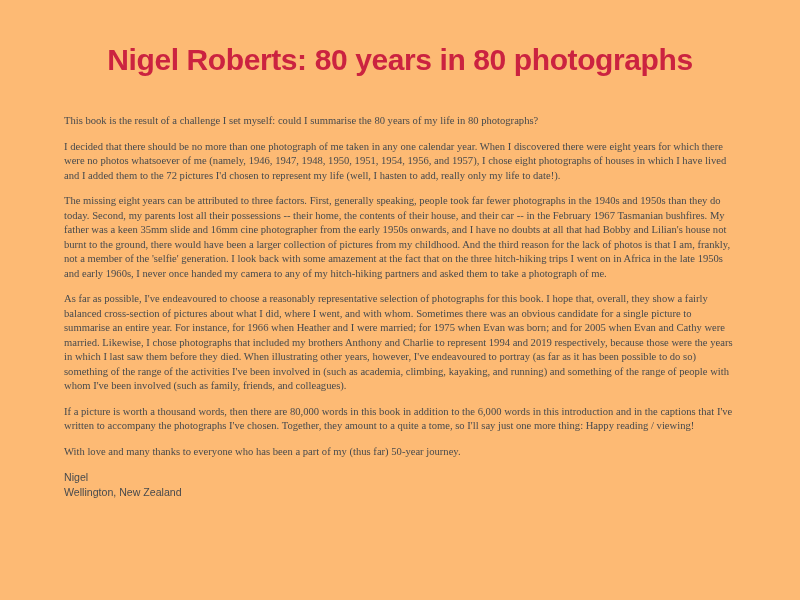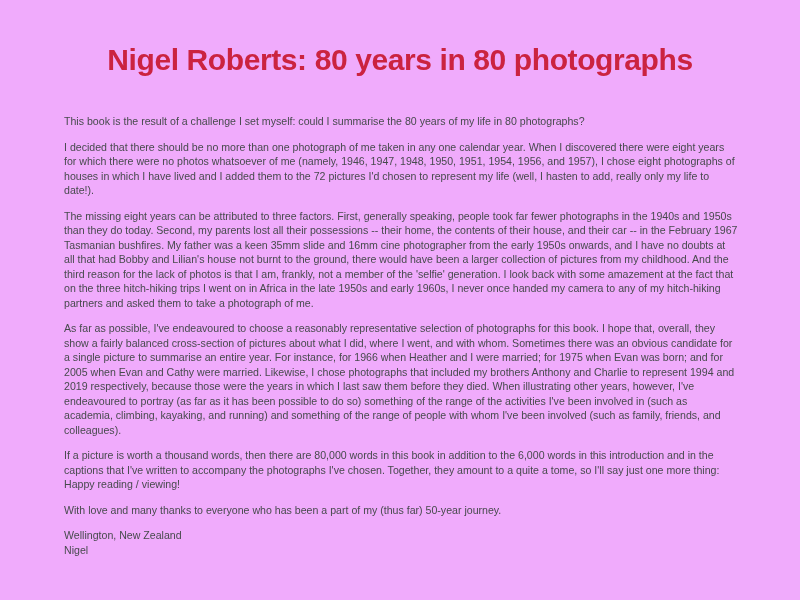--- a/index.html
+++ b/index.html
@@ -4,21 +4,21 @@
 <style>
   html, body {
     margin: 0;
     padding: 0;
     background: #ffffff;
   }
   .page {
     position: relative;
     width: 800px;
     height: 600px;
-    background: #f0abfc;
+    background: #fdba74;
     font-family: "Liberation Sans", sans-serif;
     overflow: hidden;
     box-sizing: border-box;
   }
   .page-title {
     margin: 42px 48px 0 48px;
     text-align: center;
     font-size: 30px;
     line-height: 36px;
     font-weight: bold;
@@ -26,20 +26,21 @@
     color: #cb2340;
   }
   .content {
     margin: 36px 62px 0 64px;
   }
   .content p {
     margin: 0 0 11px 0;
     font-size: 10.6px;
     line-height: 14.5px;
     color: #474a4d;
+    font-family: Liberation Serif, serif;
   }
   .signature {
     margin-top: 11px;
     font-size: 10.6px;
     line-height: 14.5px;
     color: #474a4d;
   }
 </style>
 </head>
 <body>
@@ -47,17 +48,17 @@
 <div class="page">
   <h1 class="page-title">Nigel Roberts: 80 years in 80 photographs</h1>
   <div class="content">
     <p>This book is the result of a challenge I set myself: could I summarise the 80 years of my life in 80 photographs?</p>
     <p>I decided that there should be no more than one photograph of me taken in any one calendar year. When I discovered there were eight years for which there were no photos whatsoever of me (namely, 1946, 1947, 1948, 1950, 1951, 1954, 1956, and 1957), I chose eight photographs of houses in which I have lived and I added them to the 72 pictures I'd chosen to represent my life (well, I hasten to add, really only my life to date!).</p>
     <p>The missing eight years can be attributed to three factors. First, generally speaking, people took far fewer photographs in the 1940s and 1950s than they do today. Second, my parents lost all their possessions -- their home, the contents of their house, and their car -- in the February 1967 Tasmanian bushfires. My father was a keen 35mm slide and 16mm cine photographer from the early 1950s onwards, and I have no doubts at all that had Bobby and Lilian's house not burnt to the ground, there would have been a larger collection of pictures from my childhood. And the third reason for the lack of photos is that I am, frankly, not a member of the 'selfie' generation. I look back with some amazement at the fact that on the three hitch-hiking trips I went on in Africa in the late 1950s and early 1960s, I never once handed my camera to any of my hitch-hiking partners and asked them to take a photograph of me.</p>
     <p>As far as possible, I've endeavoured to choose a reasonably representative selection of photographs for this book. I hope that, overall, they show a fairly balanced cross-section of pictures about what I did, where I went, and with whom. Sometimes there was an obvious candidate for a single picture to summarise an entire year. For instance, for 1966 when Heather and I were married; for 1975 when Evan was born; and for 2005 when Evan and Cathy were married. Likewise, I chose photographs that included my brothers Anthony and Charlie to represent 1994 and 2019 respectively, because those were the years in which I last saw them before they died. When illustrating other years, however, I've endeavoured to portray (as far as it has been possible to do so) something of the range of the activities I've been involved in (such as academia, climbing, kayaking, and running) and something of the range of people with whom I've been involved (such as family, friends, and colleagues).</p>
     <p>If a picture is worth a thousand words, then there are 80,000 words in this book in addition to the 6,000 words in this introduction and in the captions that I've written to accompany the photographs I've chosen. Together, they amount to a quite a tome, so I'll say just one more thing: Happy reading / viewing!</p>
     <p>With love and many thanks to everyone who has been a part of my (thus far) 50-year journey.</p>
     <div class="signature">
+      <div>Nigel</div>
       <div>Wellington, New Zealand</div>
-      <div>Nigel</div>
     </div>
   </div>
 </div>
 
 </body></html>

